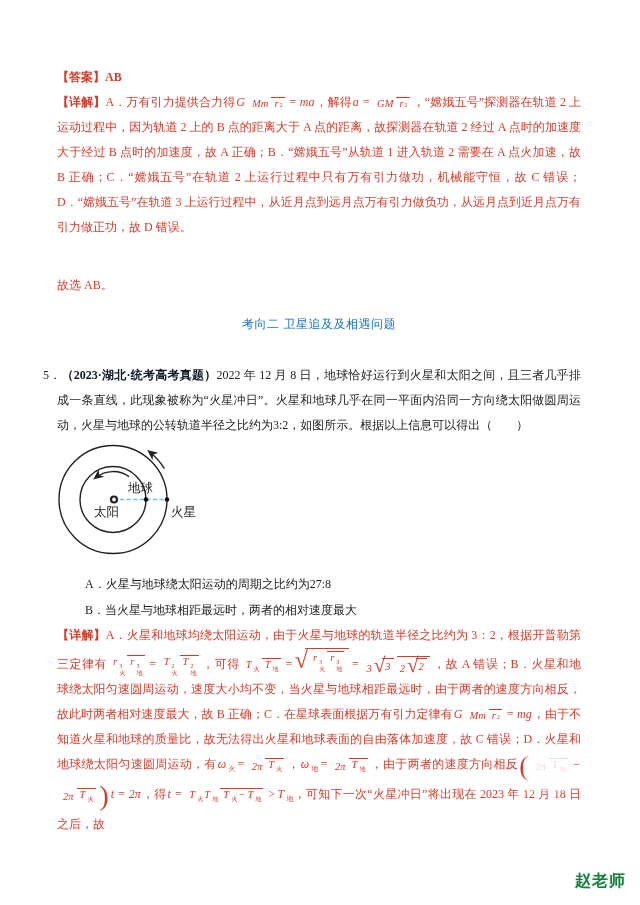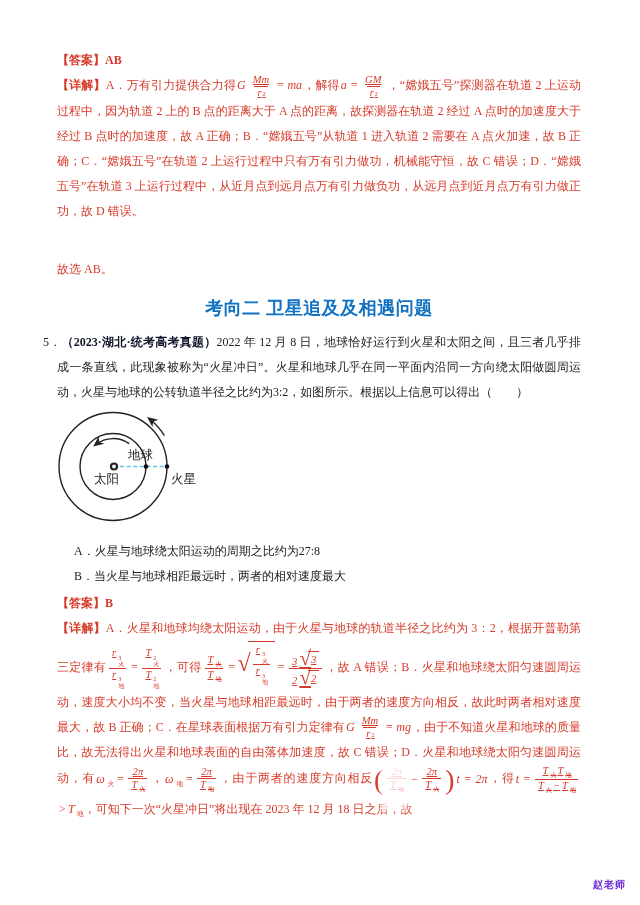--- a/index.html
+++ b/index.html
@@ -1,42 +1,42 @@
 <!DOCTYPE html>
 <html><head>
 <meta charset="utf-8">
 <style>
   html,body{margin:0;padding:0;}
   body{
     width:640px;height:905px;background:#ffffff;position:relative;overflow:hidden;
     font-family:"Liberation Serif", serif;color:#222;
   }
   .page{
-    padding:47px 59px 0 57px;
+    padding:64px 59px 0 57px;
     font-size:12px;line-height:25px;text-align:justify;
   }
   p{margin:0;}
   .red{color:#d63a2a;}
   .b{font-weight:bold;}
   .tag{color:#0f172a;font-weight:bold;}
   .t{}
   .heading{
-    margin:14px 0 9px;text-align:center;
-    color:#1171c2;font-weight:bold;font-size:18px;
+    margin:14px 0 26px;text-align:center;
+    color:#1171c2;font-weight:normal;font-size:12px;
     font-family:"Liberation Sans", sans-serif;letter-spacing:0.5px;
   }
   .question{text-indent:-14px;}
   .conclusion{line-height:26px;margin-top:32px;}
   .answer-line{line-height:26px;}
 
   
   .mi{font-style:italic;font-family:"Liberation Serif",serif;padding:0 1px;white-space:nowrap;}
   .frac{
-    display:inline-flex;flex-direction:column;align-items:center;
-    vertical-align:middle;font-size:.88em;line-height:1.15;margin:0 3px;position:relative;text-decoration:underline;
+    display:inline-flex;flex-direction:row;align-items:flex-end;
+    vertical-align:middle;font-size:.88em;line-height:1.15;margin:0 3px;position:relative;
   }
   .frac .num,.frac .den{display:inline-flex;align-items:baseline;justify-content:center;padding:0 2px;}
   .frac .den{border-top:1px solid currentColor;}
   .ms{white-space:nowrap;}
   .stack{
     display:inline-flex;flex-direction:column;align-items:flex-start;
     font-size:.58em;line-height:1.08;font-style:normal;vertical-align:-0.55em;margin-left:1px;
   }
   .stack .ssup,.stack .ssub{display:block;}
   .subx{font-size:.58em;font-style:normal;vertical-align:-0.45em;margin-left:1px;}
@@ -49,27 +49,27 @@
     content:"";position:absolute;left:-6px;right:-2px;top:-3px;bottom:-18px;
     background:linear-gradient(rgba(255,255,255,0.88),rgba(255,255,255,0.6));
     filter:blur(2px);pointer-events:none;
   }
 
   
   .diagram{margin:5px 0 6px -2px;}
   .diagram svg text{font-family:"Liberation Serif",serif;font-size:12.5px;fill:#222;}
 
   
-  .options{margin-left:17px;font-family:Liberation Serif, serif;}
+  .options{margin-left:28px;font-family:Liberation Serif, serif;}
   .opt{line-height:25.5px;}
 
   
   .watermark{
     position:absolute;right:14px;bottom:13px;
-    color:#6d28d9;font-size:10px;font-weight:bold;
+    color:#15803d;font-size:16px;font-weight:bold;
     font-family:"Liberation Sans",sans-serif;letter-spacing:1px;
     text-shadow:1px 1px 0 #ffffff,-1px -1px 0 #e6e6e6;
     margin-left:43px;
   }
 </style>
 </head>
 <body>
 
 <div class="page">
 
@@ -118,21 +118,20 @@
       <text x="39" y="73">太阳</text>
       <text x="116" y="73">火星</text>
     </svg>
   </div>
 
   <div class="options">
     <p class="opt"><span>A．</span><span>火星与地球绕太阳运动的周期之比约为27:8</span></p>
     <p class="opt"><span>B．</span><span>当火星与地球相距最远时，两者的相对速度最大</span></p>
   </div>
 
-  <p class="red answer-line"><span class="b">【答案】</span><span class="b">B</span></p>
 
   <p class="red rich"><span class="b">【详解】</span><span class="t">A．火星和地球均绕太阳运动，由于火星与地球的轨道半径之比约为 3：2，根据开普勒第三定律有</span><span class="frac">
         <span class="num">
           <span class="ms"><span class="mi">r</span><span class="stack">
               <span class="ssup">3</span>
               <span class="ssub">火</span>
             </span></span>
         </span>
         <span class="den">
           <span class="ms"><span class="mi">r</span><span class="stack">

